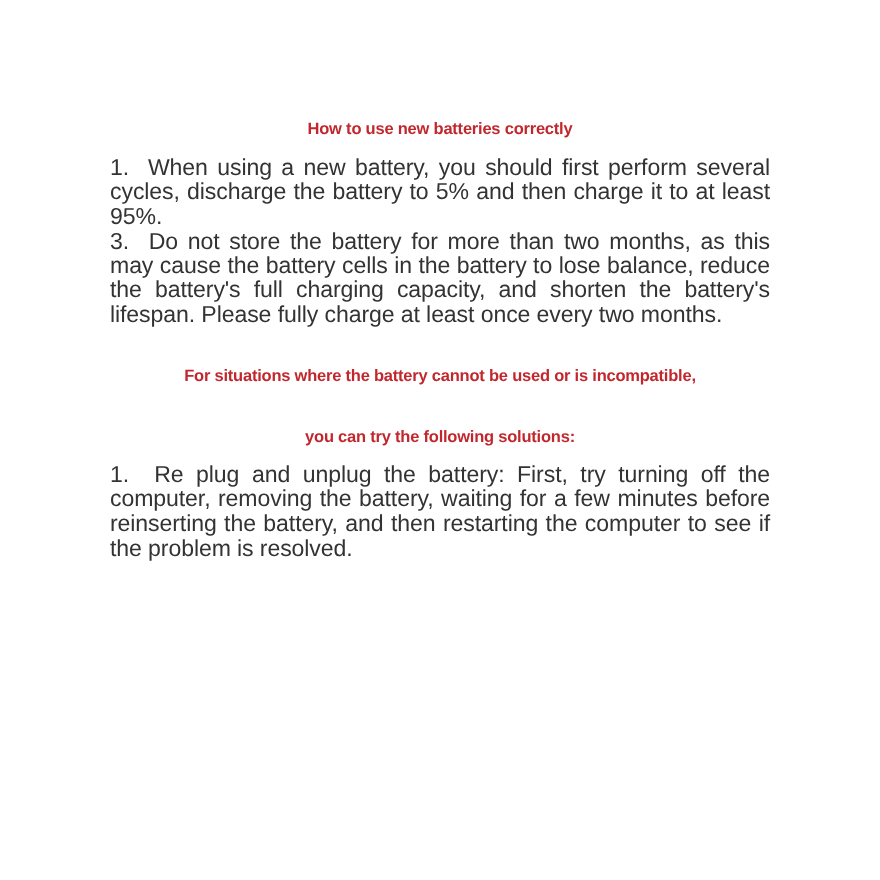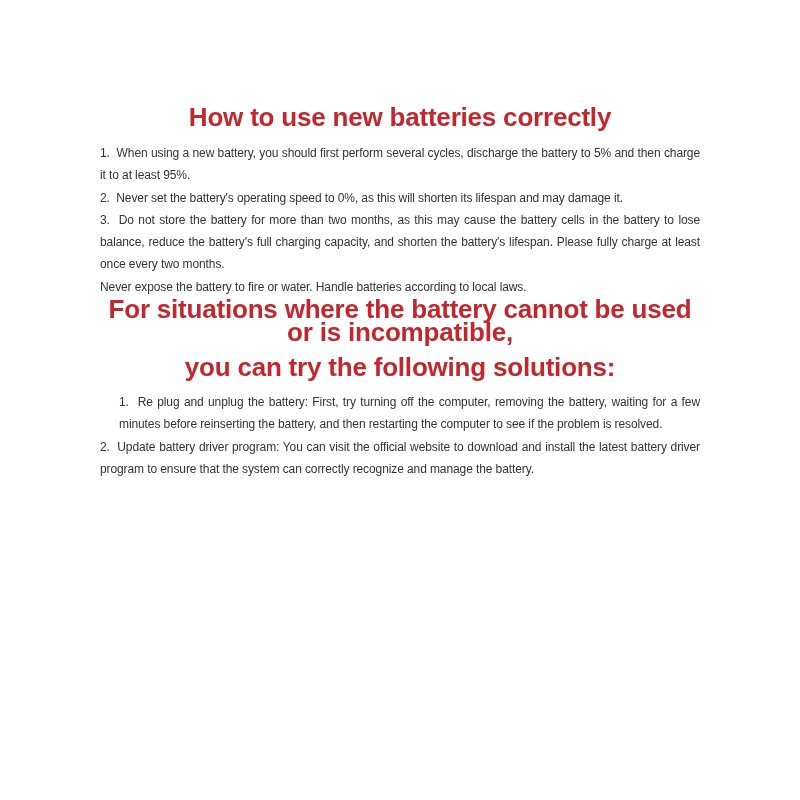--- a/index.html
+++ b/index.html
@@ -18,56 +18,53 @@
     overflow: hidden;
   }
   .page {
     position: absolute;
     left: 100px;
     top: 106px;
     width: 600px;
   }
   .red-heading {
     margin: 0;
-    font-size: 26px;
+    font-size: 15px;
     line-height: 23px;
     font-weight: bold;
     color: var(--heading-red);
     text-align: center;
     letter-spacing: -0.2px;
   }
   .heading-1 { margin-bottom: 13px; }
-  .heading-2a { }
-  .heading-2b { margin-top: 12px; text-align: center; }
+  .heading-2a { margin-top: 32px; }
+  .heading-2b { margin-top: 33px; text-align: center; }
   .body-par {
     margin: 0;
-    font-size: 12px;
+    font-size: 21px;
     line-height: 22.3px;
     color: var(--body-text);
     text-align: justify;
     letter-spacing: -0.1px;
   }
-  .solutions-list .body-par:first-child { margin-top: 12px; margin-left: 19px; }
+  .solutions-list .body-par:first-child { margin-top: 12px; }
 </style>
 </head>
 <body>
 
 <div class="page">
 
   <h1 class="red-heading heading-1">How to use new batteries correctly</h1>
 
   <div class="usage-list">
     <p class="body-par">1.&nbsp; When using a new battery, you should first perform several cycles, discharge the battery to 5% and then charge it to at least 95%.</p>
-    <p class="body-par">2.&nbsp; Never set the battery's operating speed to 0%, as this will shorten its lifespan and may damage it.</p>
     <p class="body-par">3.&nbsp; Do not store the battery for more than two months, as this may cause the battery cells in the battery to lose balance, reduce the battery's full charging capacity, and shorten the battery's lifespan. Please fully charge at least once every two months.</p>
-    <p class="body-par">Never expose the battery to fire or water. Handle batteries according to local laws.</p>
   </div>
 
   <h2 class="red-heading heading-2a">For situations where the battery cannot be used or is incompatible,</h2>
 
   <h2 class="red-heading heading-2b">you can try the following solutions:</h2>
 
   <div class="solutions-list">
     <p class="body-par">1.&nbsp; Re plug and unplug the battery: First, try turning off the computer, removing the battery, waiting for a few minutes before reinserting the battery, and then restarting the computer to see if the problem is resolved.</p>
-    <p class="body-par">2.&nbsp; Update battery driver program: You can visit the official website to download and install the latest battery driver program to ensure that the system can correctly recognize and manage the battery.</p>
   </div>
 
 </div>
 
 </body></html>

